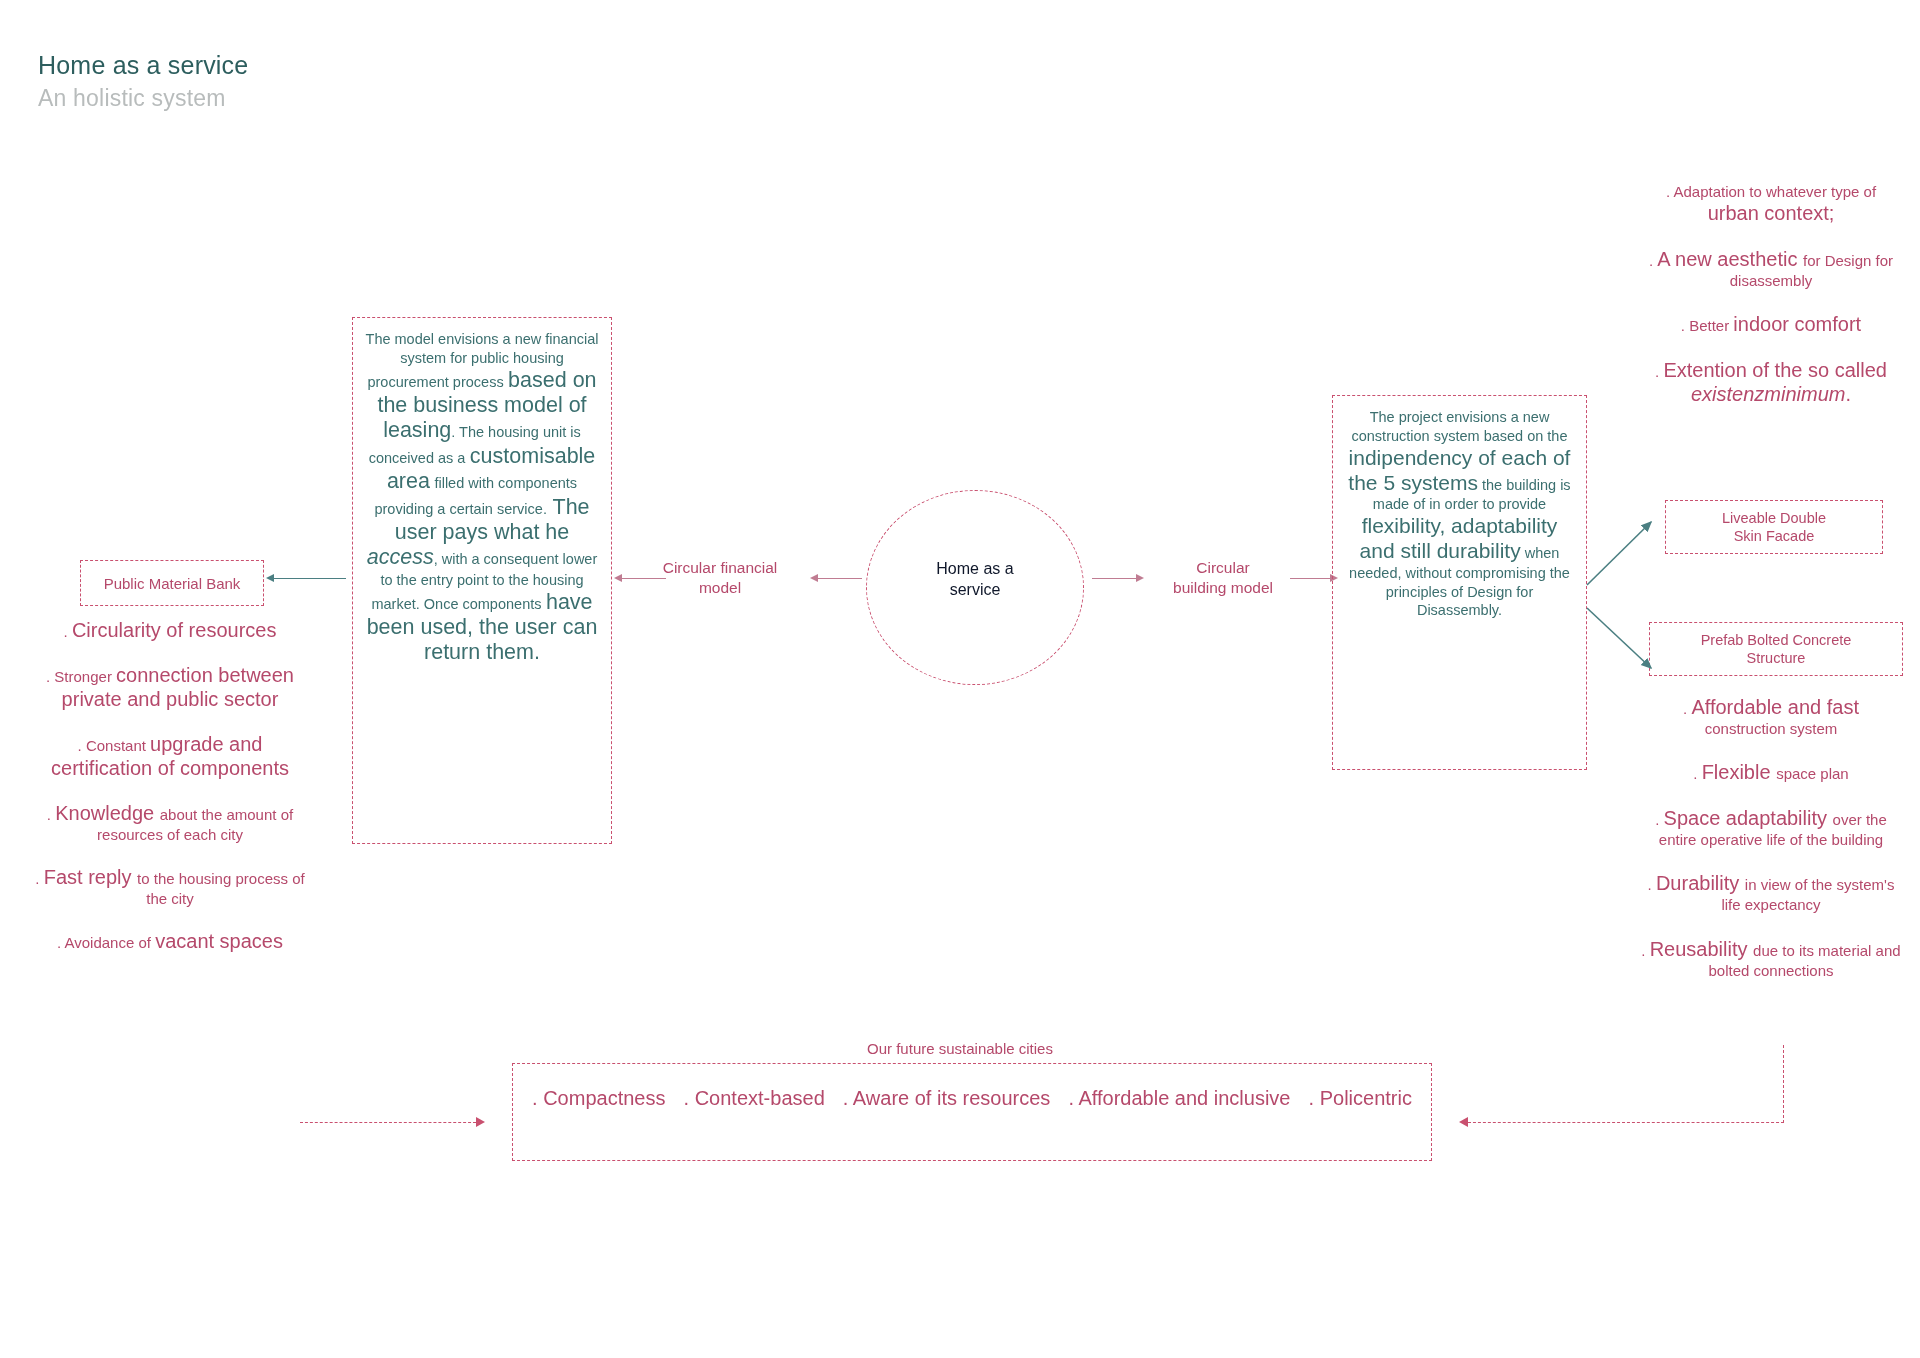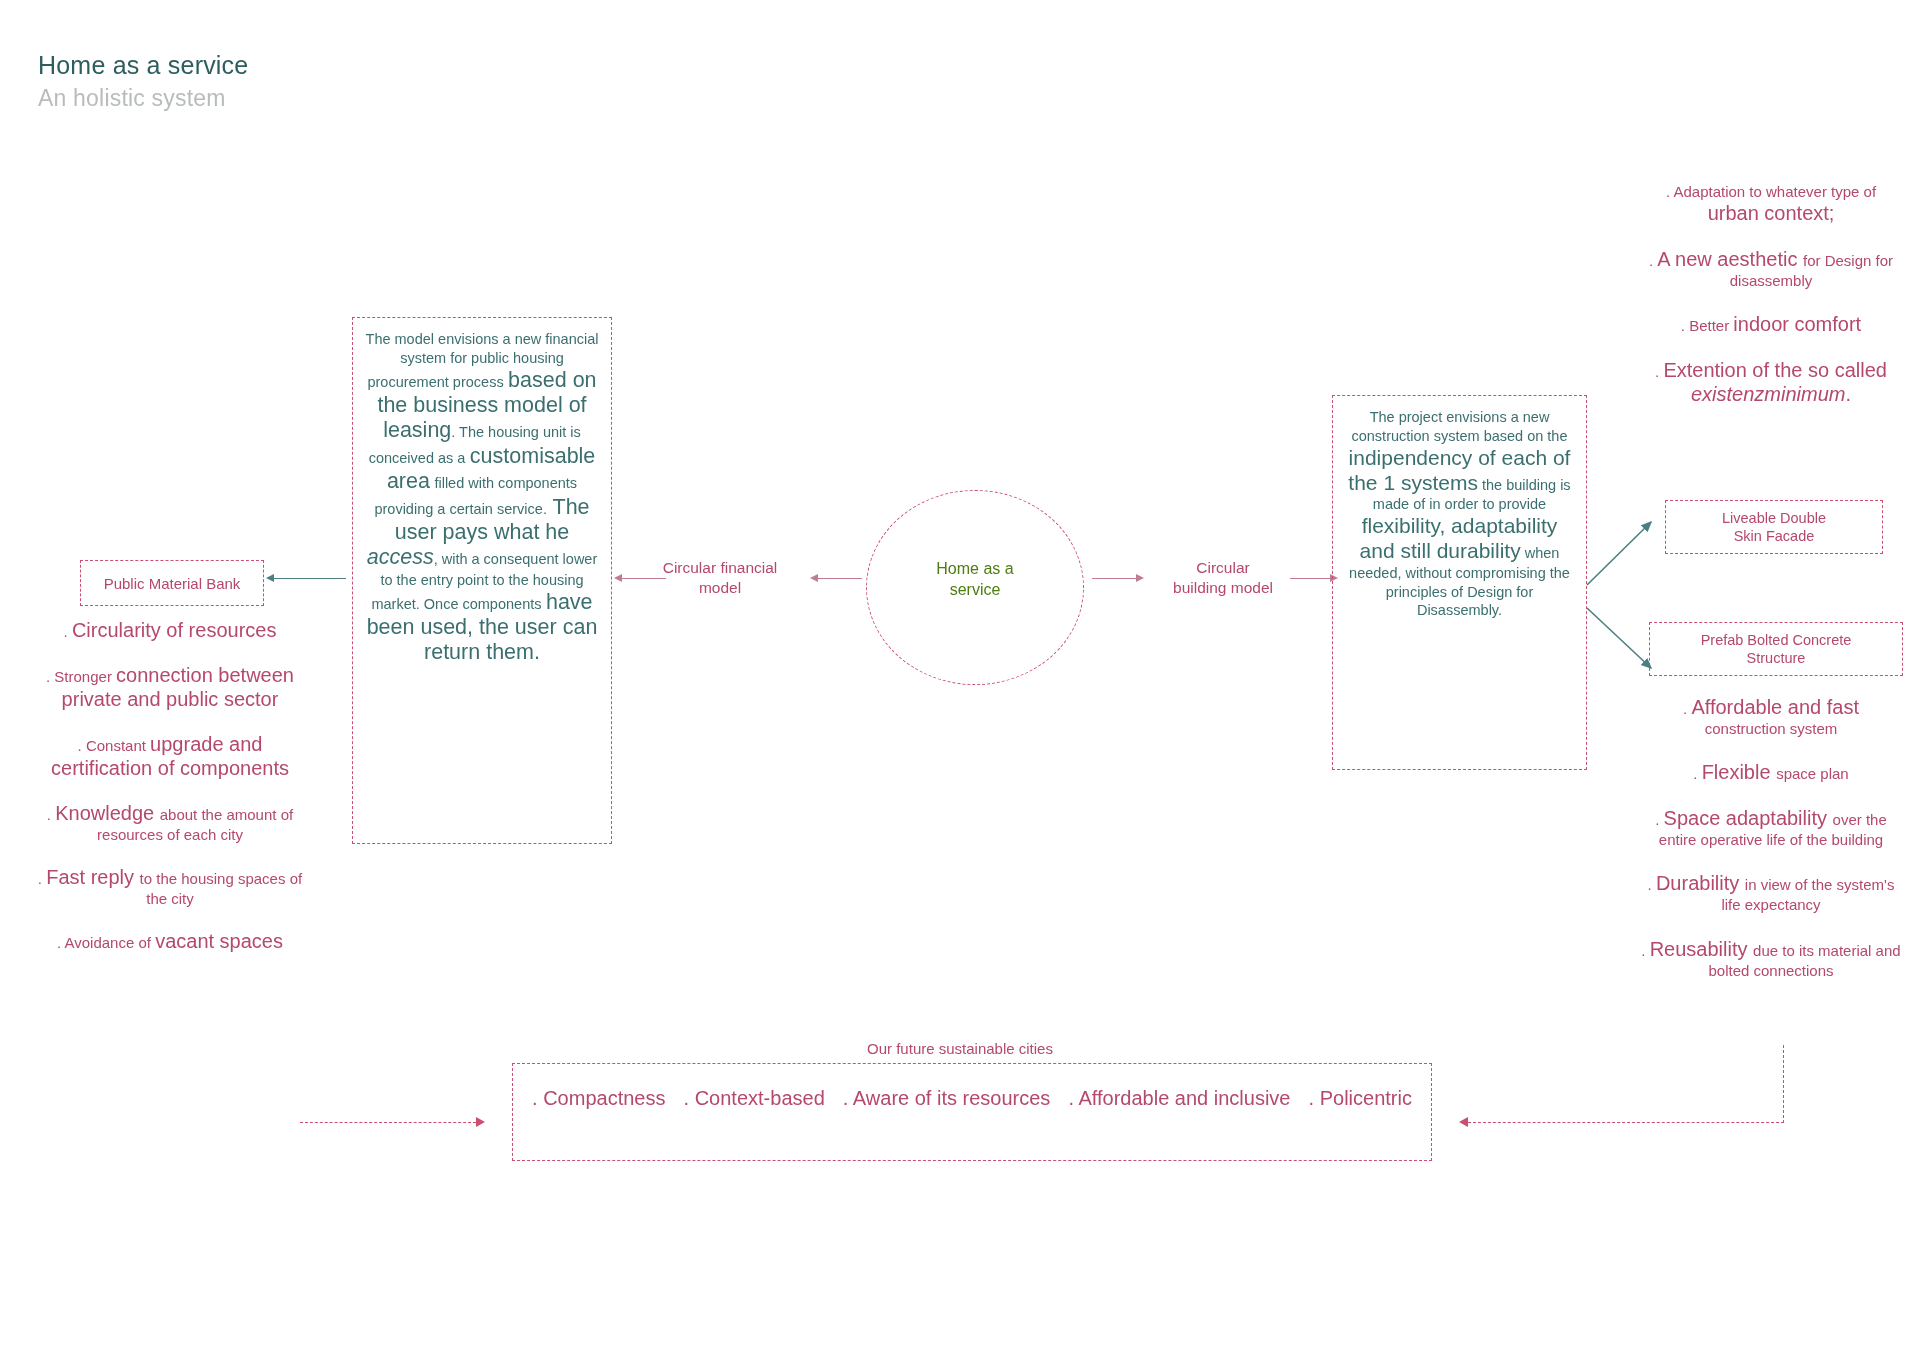--- a/index.html
+++ b/index.html
@@ -54,21 +54,21 @@
     border: 1.8px dashed #c9506f;
     border-radius: 50%;
     box-sizing: border-box;
   }
   #center-label {
     left: 866px;
     top: 558px;
     width: 218px;
     text-align: center;
     font-size: 16px;
-    color: #4d7c0f;
+    color: #0f172a;
     line-height: 1.32;
   }
 
   
   .conn-label {
     text-align: center;
     font-size: 15.5px;
     color: #b5496b;
     line-height: 1.32;
   }
@@ -302,38 +302,38 @@
       <span class="lg">customisable area</span>
       <span class="sm">filled with components providing a certain service.</span><span class="lg"> The user pays what he</span>
       <span class="it">access</span><span class="sm">, with a consequent  lower to the entry point to the housing market. Once components</span>
       <span class="lg">have been used, the user can return them.</span>
     </div>
   </div>
 
   <div class="abs dotted-box" id="building-box">
     <div id="building-text">
       <span class="sm">The project envisions a new construction system based on the</span>
-      <span class="lg">indipendency of each of the 1 systems</span><span class="sm"> the building is made of in order to provide</span>
+      <span class="lg">indipendency of each of the 5 systems</span><span class="sm"> the building is made of in order to provide</span>
       <span class="lg">flexibility, adaptability and still durability</span><span class="sm"> when needed, without compromising the principles of Design for Disassembly.</span>
     </div>
   </div>
 
   <div class="abs dotted-box" id="pmb-box">
     <div id="pmb-label">Public Material Bank</div>
   </div>
 
   <div class="abs teal-line" style="left:274px; top:578px; width:72px;"></div>
   <div class="abs teal-head-left" style="left:266px; top:573.5px;"></div>
 
   <div class="abs" id="left-list">
       <div class="item"><span class="sm">. </span><span class="lg">Circularity of resources</span></div>
       <div class="item"><span class="sm">. </span><span class="sm">Stronger </span><span class="lg">connection between private and public sector</span></div>
       <div class="item"><span class="sm">. </span><span class="sm">Constant </span><span class="lg">upgrade and certification of components</span></div>
       <div class="item"><span class="sm">. </span><span class="lg">Knowledge </span><span class="sm">about the amount of resources of each city</span></div>
-      <div class="item"><span class="sm">. </span><span class="lg">Fast reply </span><span class="sm">to the housing spaces of the city</span></div>
+      <div class="item"><span class="sm">. </span><span class="lg">Fast reply </span><span class="sm">to the housing process of the city</span></div>
       <div class="item"><span class="sm">. </span><span class="sm">Avoidance of </span><span class="lg">vacant spaces</span></div>
     </div>
 
   <div class="abs" id="right-list-top">
       <div class="item"><span class="sm">. </span><span class="sm">Adaptation to whatever type of </span><span class="lg">urban context;</span></div>
       <div class="item"><span class="sm">. </span><span class="lg">A new aesthetic </span><span class="sm">for Design for disassembly</span></div>
       <div class="item"><span class="sm">. </span><span class="sm">Better </span><span class="lg">indoor comfort</span></div>
       <div class="item"><span class="sm">. </span><span class="lg">Extention of the so called </span><span class="lg it-word">existenzminimum</span><span class="lg">.</span></div>
     </div>
   <div class="abs dotted-box" id="facade-box">

